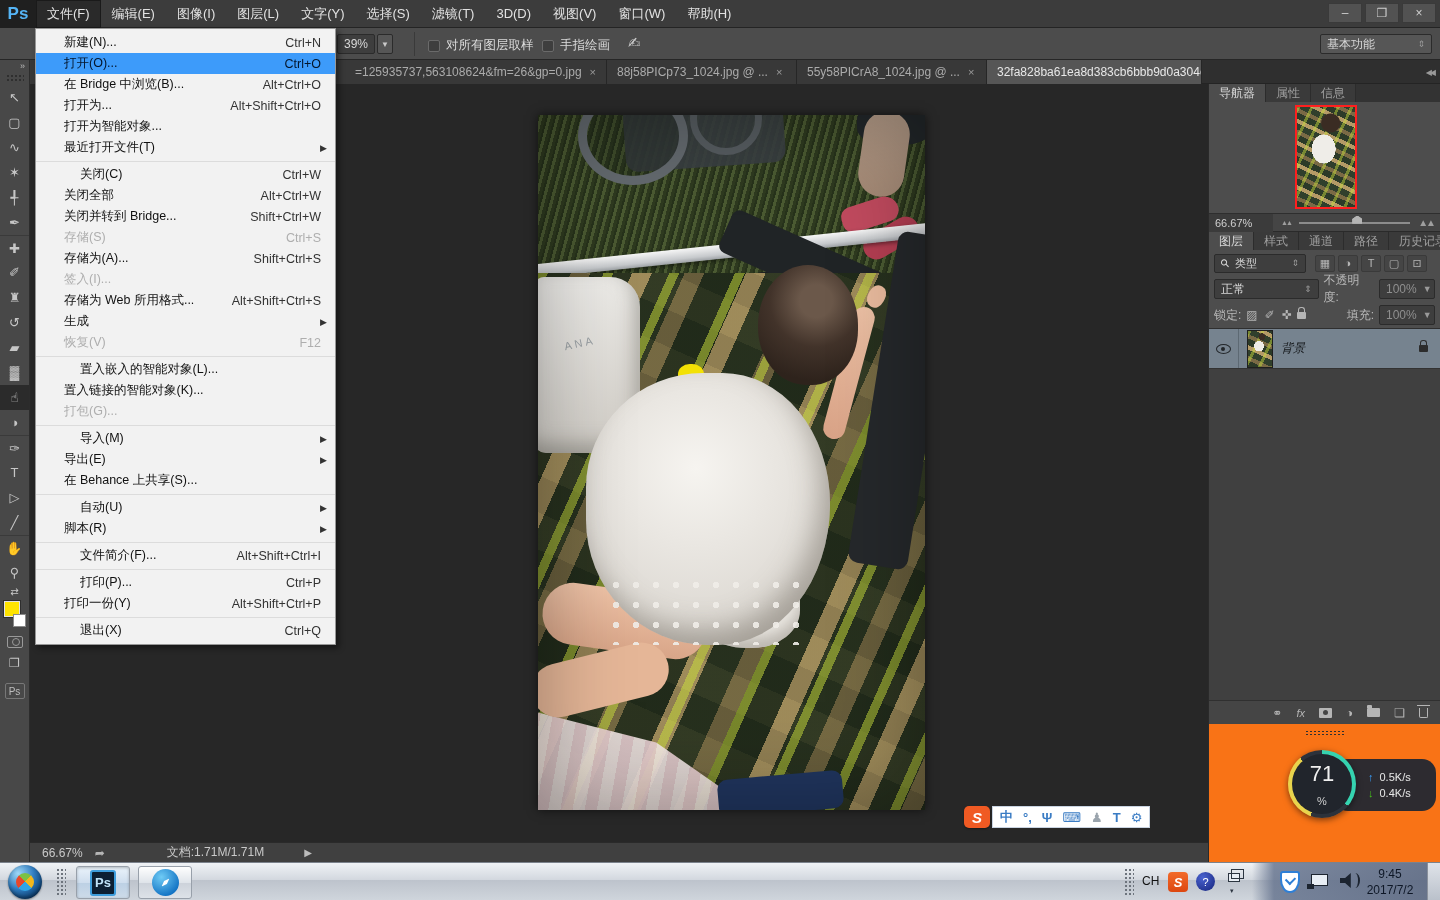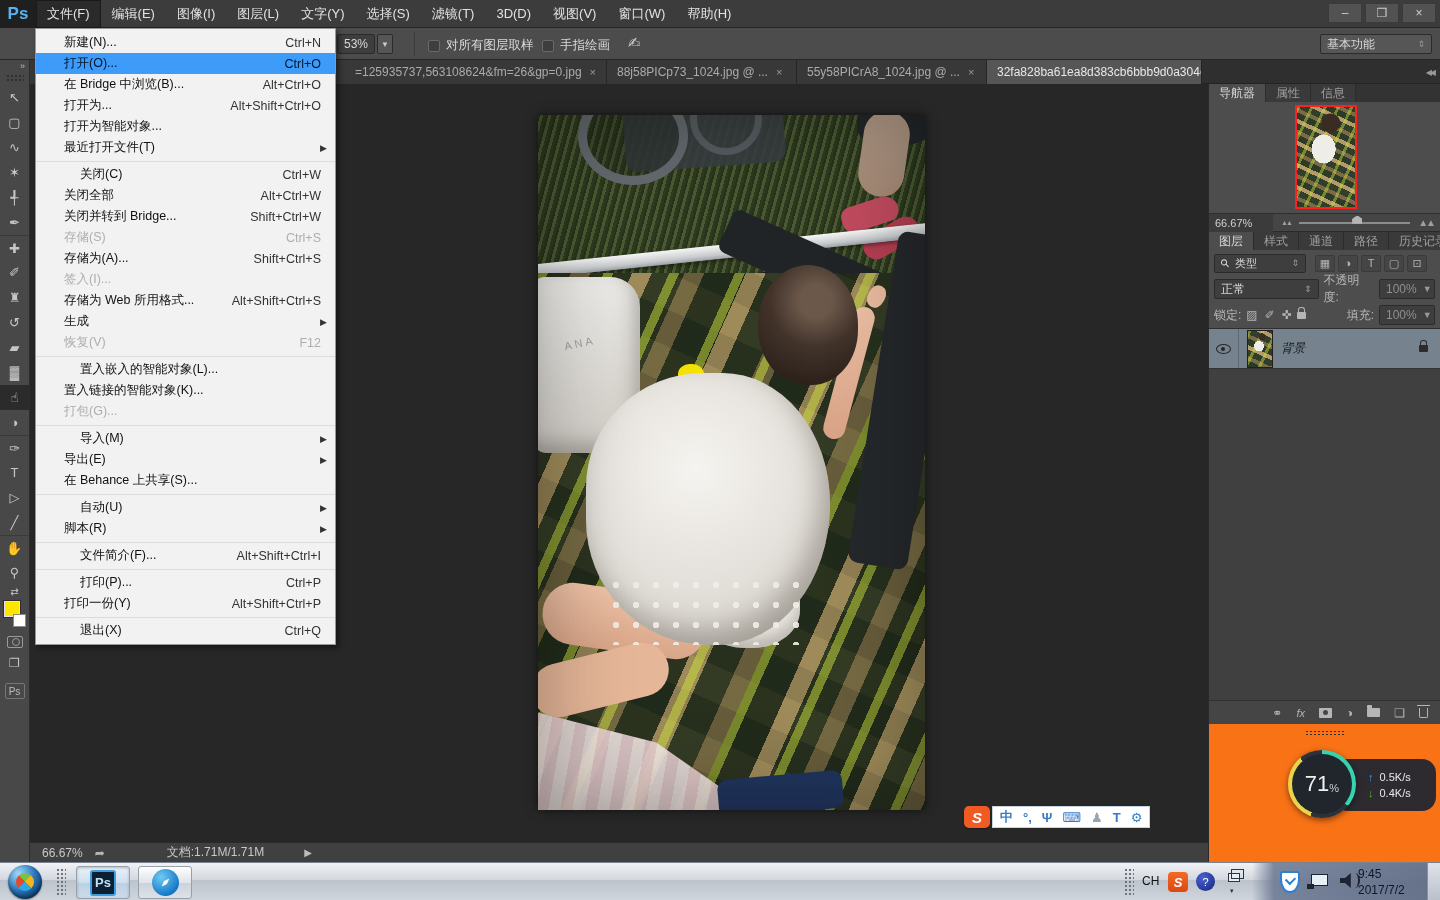--- a/index.html
+++ b/index.html
@@ -146,21 +146,21 @@
   .dock-grip{width:40px;height:6px;margin:6px auto 0;background:radial-gradient(#2f2f2f 1px,rgba(0,0,0,0) 1.2px);background-size:4px 3px;}
 
   
   .ballwrap{left:1288px;top:748px;width:152px;height:74px;}
   .pill{position:absolute;left:46px;top:11px;width:102px;height:52px;background:rgba(36,41,50,.96);border-radius:14px;display:flex;flex-direction:column;justify-content:center;gap:4px;padding-left:34px;font-size:11px;color:#e8e8e8;}
   .pill .row{display:flex;align-items:center;gap:6px;}
   .up-i{color:var(--up_blue);font-weight:bold;} .down-i{color:var(--down_green);font-weight:bold;}
   .ball{position:absolute;left:0;top:2px;width:68px;height:68px;border-radius:50%;
     background:conic-gradient(from 0deg,var(--ball_teal) 0 130deg,#2c323b 130deg 200deg,var(--ball_yellow) 200deg 320deg,#2c323b 320deg 360deg);
     box-shadow:0 2px 6px rgba(0,0,0,.5);}
-  .ball-inner{position:absolute;inset:4px;border-radius:50%;background:#21252c;display:flex;align-items:center;justify-content:center;color:#f0f0f0;font-size:22px;}
+  .ball-inner{position:absolute;inset:4px;border-radius:50%;background:#21252c;display:flex;align-items:center;justify-content:center;color:#f0f0f0;font-size:22px;flex-direction:column;}
   .ball-inner .pct{font-size:11px;color:#cfcfcf;margin-top:8px;}
 
   
   .sogou{left:964px;top:806px;height:22px;display:flex;}
   .sg-logo{width:26px;height:22px;background:var(--sogou_orange);border-radius:5px;color:#fff;font-weight:bold;font-style:italic;font-size:15px;display:flex;align-items:center;justify-content:center;box-shadow:0 1px 2px rgba(0,0,0,.4);}
   .sg-bar{background:#fff;border:1px solid #c9d4e2;display:flex;align-items:center;padding:0 7px;gap:10px;height:22px;margin-left:2px;}
   .sg-bar span{color:var(--ime_blue);font-size:13px;font-weight:bold;}
   .sg-bar span.gray{color:#9aa4ad;}
 
   
@@ -180,21 +180,21 @@
   .q-mini{position:absolute;left:1196px;top:9px;width:19px;height:19px;border-radius:50%;background:radial-gradient(circle at 35% 30%,#4a63d0,#16247c);color:#fff;font-size:11px;display:flex;align-items:center;justify-content:center;}
   .restore-mini{position:absolute;left:1228px;top:10px;width:12px;height:9px;border:1.5px solid #2c3540;background:#e9eef4;}
   .restore-mini::before{content:'';position:absolute;left:2px;top:-5px;width:11px;height:8px;border:1.5px solid #2c3540;}
   .tray-caret{position:absolute;left:1230px;top:24px;font-size:7px;color:#2c3540;}
   .shield{position:absolute;left:1280px;top:8px;width:20px;height:22px;background:#fff;border:2px solid #2e7fd6;border-radius:3px 3px 50% 50%/3px 3px 60% 60%;}
   .shield::after{content:'';position:absolute;left:4px;top:3px;width:7px;height:5px;border-left:2px solid #2e7fd6;border-bottom:2px solid #2e7fd6;transform:rotate(-45deg);}
   .net-i{position:absolute;left:1311px;top:11px;width:17px;height:12px;border:1.5px solid #1c2430;background:#e8eef5;}
   .net-i::after{content:'';position:absolute;left:-5px;bottom:-4px;width:7px;height:5px;background:#1c2430;}
   .spk{position:absolute;left:1340px;top:10px;width:15px;height:15px;background:#1c2430;clip-path:polygon(0 33%,34% 33%,72% 0,72% 100%,34% 67%,0 67%);}
   .spk-wave{position:absolute;left:1352px;top:10px;width:8px;height:15px;border-right:2px solid #1c2430;border-radius:0 60% 60% 0/0 50% 50% 0;}
-  .clock{position:absolute;left:1358px;top:3px;width:64px;text-align:left;font-size:12px;color:#0e1726;line-height:16px;}
+  .clock{position:absolute;left:1358px;top:3px;width:64px;text-align:center;font-size:12px;color:#0e1726;line-height:16px;}
   .show-desktop{position:absolute;left:1427px;top:0;width:13px;height:38px;background:linear-gradient(#dfe3e9,#b9c0ca);border-left:1px solid #8a919c;}
 
   
   .filemenu{left:35px;top:28px;width:301px;background:#f2f2f2;border:1px solid #979797;box-shadow:3px 3px 6px rgba(0,0,0,.45);padding:3px 0;z-index:50;}
   .fm-item{height:21px;display:flex;align-items:center;padding:0 14px 0 28px;font-size:12.5px;color:#111;position:relative;}
   .fm-item .sc{margin-left:auto;color:#333;}
   .fm-item.disabled,.fm-item.disabled .sc{color:#aeaeae;}
   .fm-item.highlighted{background:var(--menu_hl);color:#04152b;align-items:center;}
   .fm-item.highlighted .sc{color:#04152b;}
   .fm-item.sep{border-top:1px solid #dcdcdc;margin-top:3px;padding-top:2px;height:24px;padding-left:44px;}
@@ -224,21 +224,21 @@
 
   <div class="win-btn">–</div>
       <div class="win-btn">❐</div>
       <div class="win-btn">×</div>
     </div>
 </div>
 
 <div class="abs optionsbar">
   <div class="abs strength">
     <div class="mini-select">
-        <span>53%</span>
+        <span>39%</span>
       </div>
     <div class="dd-btn">▼</div>
   </div>
   <div class="abs ob-div"></div>
   <div class="abs chk-row" style="left:428px;">
     <span class="chk"></span>
     <span>对所有图层取样</span>
   </div>
   <div class="abs chk-row" style="left:542px;">
     <span class="chk"></span>

